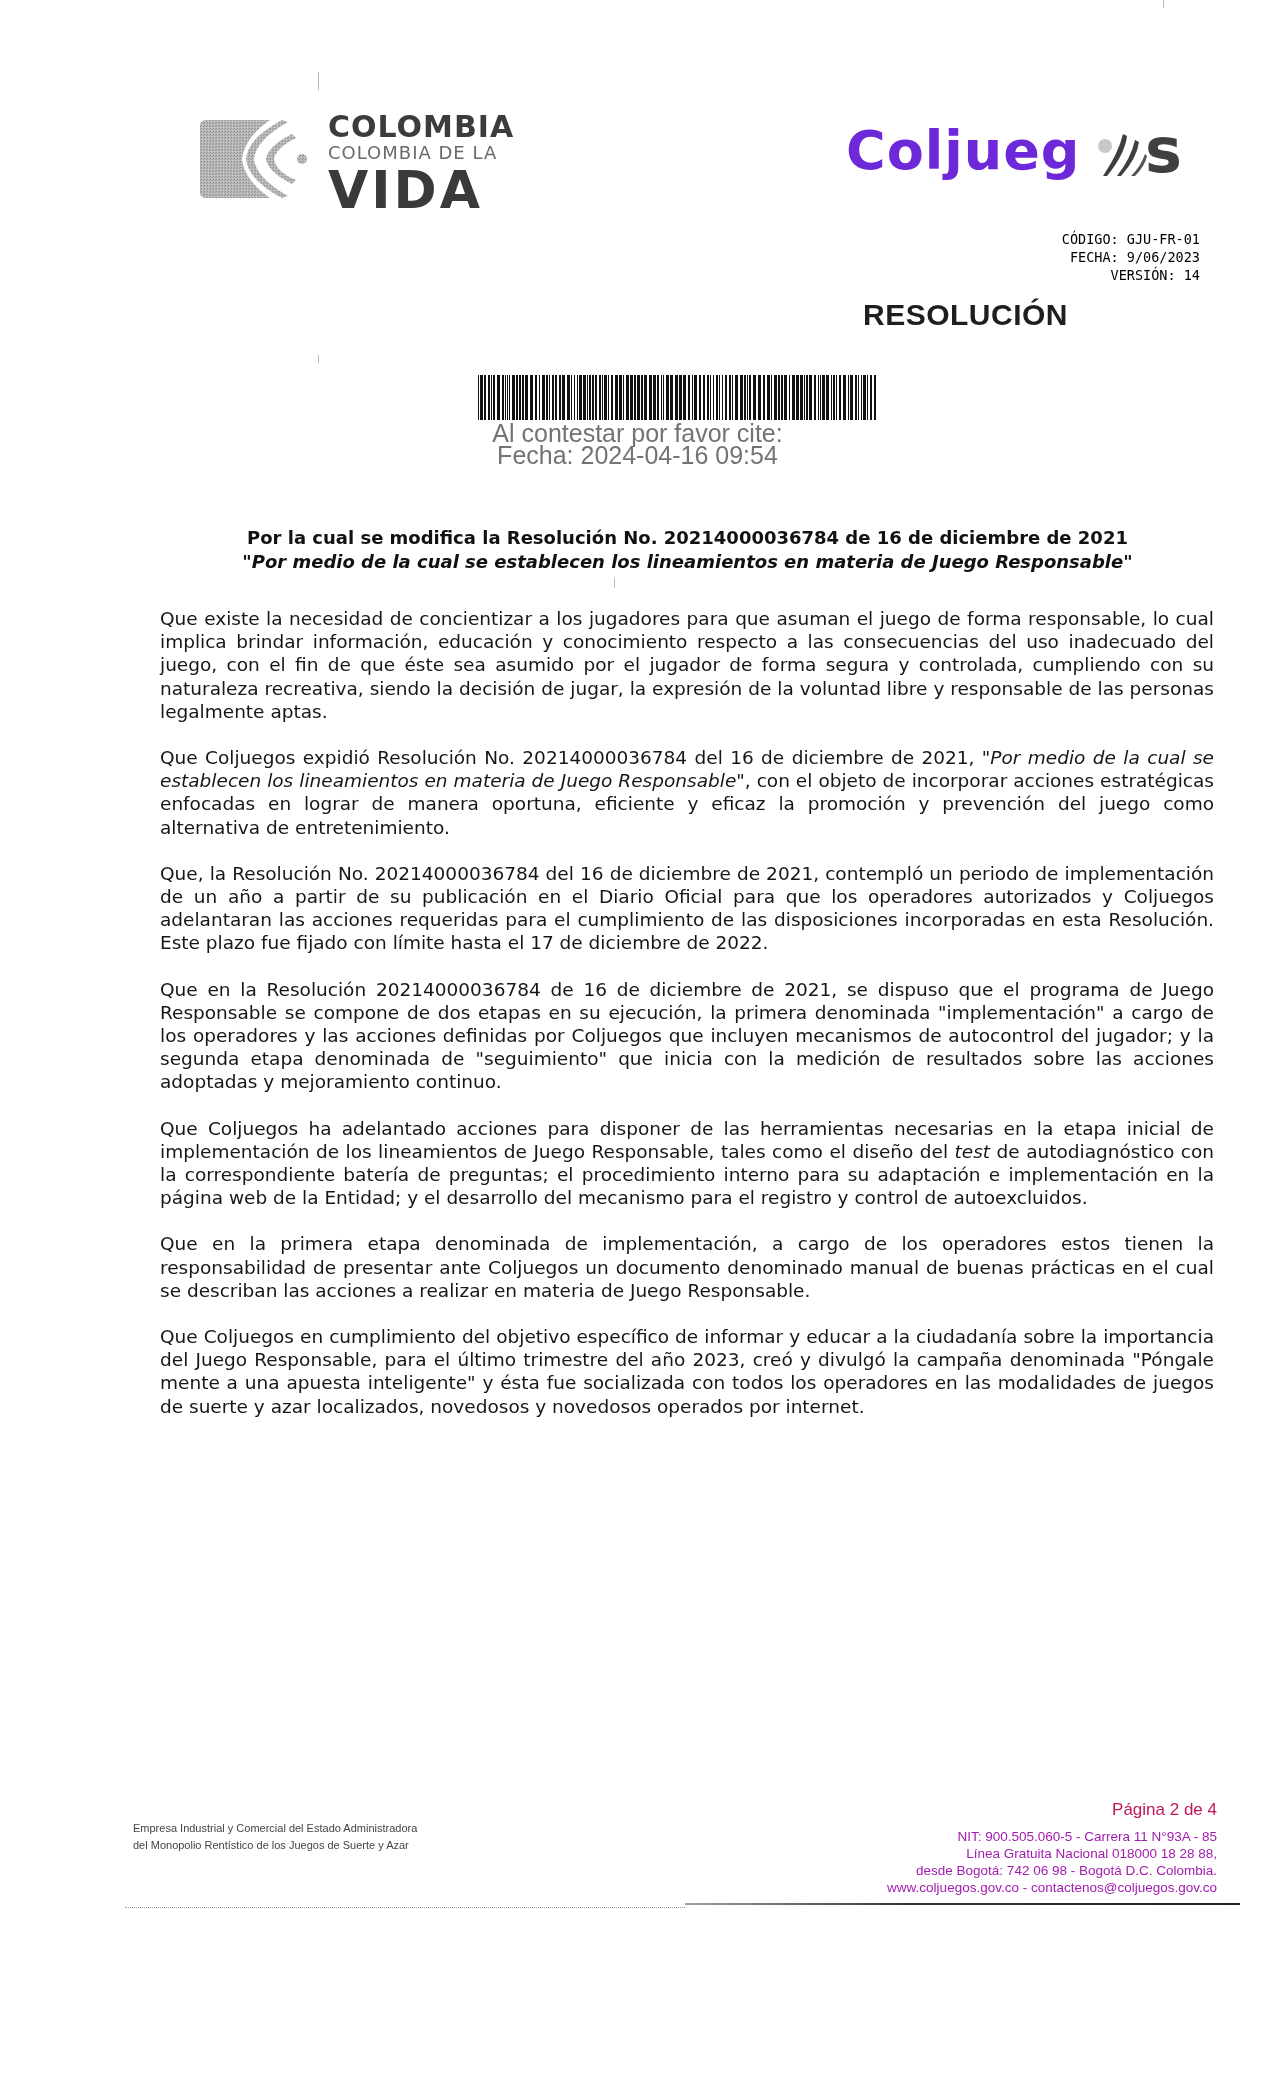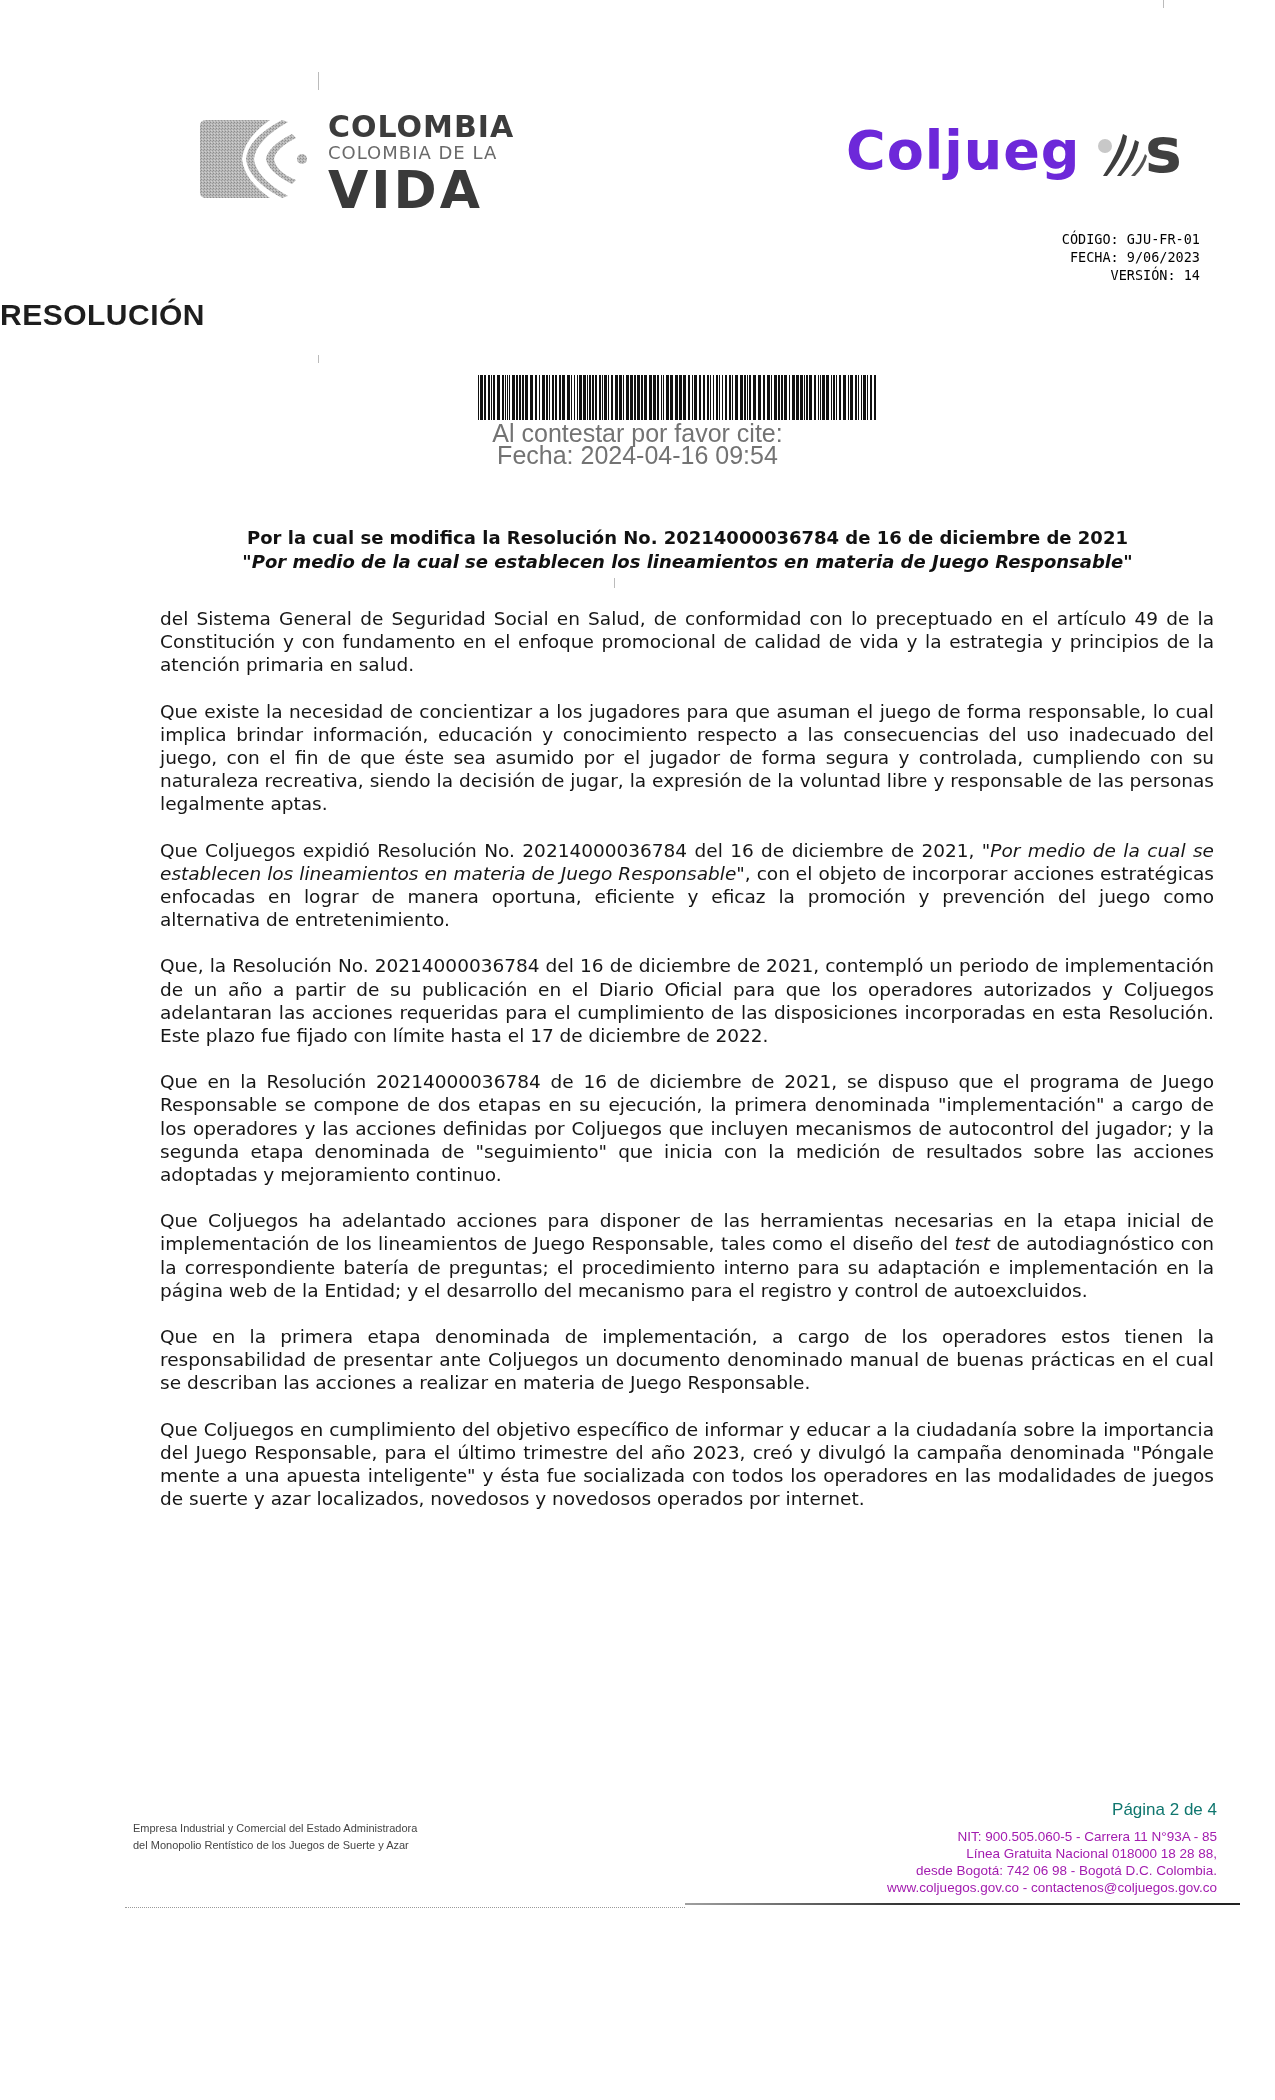--- a/index.html
+++ b/index.html
@@ -16,37 +16,37 @@
 
     #logo-coljuegos { left: 820px; top: 118px; width: 400px; height: 70px; }
     #logo-coljuegos .name { position: absolute; left: 0; top: 0; font-family: "DejaVu Sans", sans-serif; font-weight: bold; font-size: 54px; line-height: 66px; color: #6d28d9; letter-spacing: 1px; margin-left: 26px; }
     #logo-coljuegos .swoosh { position: absolute; left: 275px; top: 14px; width: 52px; height: 46px; }
     #logo-coljuegos .s { position: absolute; left: 325px; top: 0; font-family: "DejaVu Sans", sans-serif; font-weight: bold; font-size: 62px; line-height: 66px; color: #404040; }
 
     
     #form-meta { right: 75px; top: 230px; text-align: right; font-family: "DejaVu Sans Mono", monospace; font-size: 13.5px; line-height: 18px; color: #000000; }
 
     
-    #doc-title { left: 0; width: 1068px; top: 298px; text-align: left; font-family: "Liberation Sans", sans-serif; font-size: 30px; font-weight: bold; color: #1e1e1e; letter-spacing: 0.5px; }
+    #doc-title { left: 0; width: 1068px; top: 298px; text-align: right; font-family: "Liberation Sans", sans-serif; font-size: 30px; font-weight: bold; color: #1e1e1e; letter-spacing: 0.5px; }
 
     
     #barcode { left: 478px; top: 375px; width: 400px; height: 45px; }
     #barcode-info { left: 0; width: 1275px; top: 422px; text-align: center; font-family: Liberation Sans, sans-serif; font-size: 25px; line-height: 22px; color: #737373; }
 
     
     #subject { left: 155px; width: 1065px; top: 526px; text-align: center; font-family: "DejaVu Sans", sans-serif; font-size: 18px; line-height: 24px; font-weight: bold; color: #111; }
     #subject .line2 { font-style: italic; }
 
     
     #body-text { left: 160px; width: 1054px; top: 607px; font-family: "DejaVu Sans", sans-serif; font-size: 18.5px; line-height: 23.2px; color: #161616; }
     #body-text p { margin: 0 0 23px 0; text-align: justify; }
     #body-text em { font-style: italic; }
 
     
-    #page-number { right: 58px; top: 1800px; font-family: "Liberation Sans", sans-serif; font-size: 17px; color: #0f766e; }
+    #page-number { right: 58px; top: 1800px; font-family: "Liberation Sans", sans-serif; font-size: 17px; color: #be185d; }
     #footer-left { left: 133px; top: 1820px; font-family: "Liberation Sans", sans-serif; font-size: 11px; line-height: 17px; color: #444; }
     #footer-right { right: 58px; top: 1828px; text-align: right; font-family: "Liberation Sans", sans-serif; font-size: 13.5px; line-height: 17px; color: #a21caf; }
     #footer-rule-light { left: 125px; top: 1907px; width: 560px; height: 0; border-top: 1px dotted #9a9a9a; }
     #footer-rule-dark { left: 685px; top: 1903px; width: 555px; height: 2px; background: linear-gradient(to right, #a0a0a0, #333 40%, #222); }
 
     #margin-marks span { position: absolute; width: 1px; background: #bbb; }
   </style>
 </head>
 <body>
 
@@ -212,21 +212,20 @@
   <div>Al contestar por favor cite:</div>
   <div>Fecha: 2024-04-16 09:54</div>
 </div>
 
 <div id="subject" class="abs">
   <div class="line1">Por la cual se modifica la Resolución No. 20214000036784 de 16 de diciembre de 2021</div>
   <div class="line2">"Por medio de la cual se establecen los lineamientos en materia de Juego Responsable"</div>
 </div>
 
 <div id="body-text" class="abs">
-  <p>del Sistema General de Seguridad Social en Salud, de conformidad con lo preceptuado en el artículo 49 de la Constitución y con fundamento en el enfoque promocional de calidad de vida y la estrategia y principios de la atención primaria en salud.</p>
   <p>Que existe la necesidad de concientizar a los jugadores para que asuman el juego de forma responsable, lo cual implica brindar información, educación y conocimiento respecto a las consecuencias del uso inadecuado del juego, con el fin de que éste sea asumido por el jugador de forma segura y controlada, cumpliendo con su naturaleza recreativa, siendo la decisión de jugar, la expresión de la voluntad libre y responsable de las personas legalmente aptas.</p>
   <p><span>Que Coljuegos expidió Resolución No. 20214000036784 del 16 de diciembre de 2021, </span><em>"Por medio de la cual se establecen los lineamientos en materia de Juego Responsable"</em><span>, con el objeto de incorporar acciones estratégicas enfocadas en lograr de manera oportuna, eficiente y eficaz la promoción y prevención del juego como alternativa de entretenimiento.</span></p>
   <p>Que, la Resolución No. 20214000036784 del 16 de diciembre de 2021, contempló un periodo de implementación de un año a partir de su publicación en el Diario Oficial para que los operadores autorizados y Coljuegos adelantaran las acciones requeridas para el cumplimiento de las disposiciones incorporadas en esta Resolución. Este plazo fue fijado con límite hasta el 17 de diciembre de 2022.</p>
   <p>Que en la Resolución 20214000036784 de 16 de diciembre de 2021, se dispuso que el programa de Juego Responsable se compone de dos etapas en su ejecución, la primera denominada "implementación" a cargo de los operadores y las acciones definidas por Coljuegos que incluyen mecanismos de autocontrol del jugador; y la segunda etapa denominada de "seguimiento" que inicia con la medición de resultados sobre las acciones adoptadas y mejoramiento continuo.</p>
   <p><span>Que Coljuegos ha adelantado acciones para disponer de las herramientas necesarias en la etapa inicial de implementación de los lineamientos de Juego Responsable, tales como el diseño del </span><em>test</em><span> de autodiagnóstico con la correspondiente batería de preguntas; el procedimiento interno para su adaptación e implementación en la página web de la Entidad; y el desarrollo del mecanismo para el registro y control de autoexcluidos.</span></p>
   <p>Que en la primera etapa denominada de implementación, a cargo de los operadores estos tienen la responsabilidad de presentar ante Coljuegos un documento denominado manual de buenas prácticas en el cual se describan las acciones a realizar en materia de Juego Responsable.</p>
   <p>Que Coljuegos en cumplimiento del objetivo específico de informar y educar a la ciudadanía sobre la importancia del Juego Responsable, para el último trimestre del año 2023, creó y divulgó la campaña denominada "Póngale mente a una apuesta inteligente" y ésta fue socializada con todos los operadores en las modalidades de juegos de suerte y azar localizados, novedosos y novedosos operados por internet.</p>
 </div>
 
 <div id="page-number" class="abs">Página 2 de 4</div>

